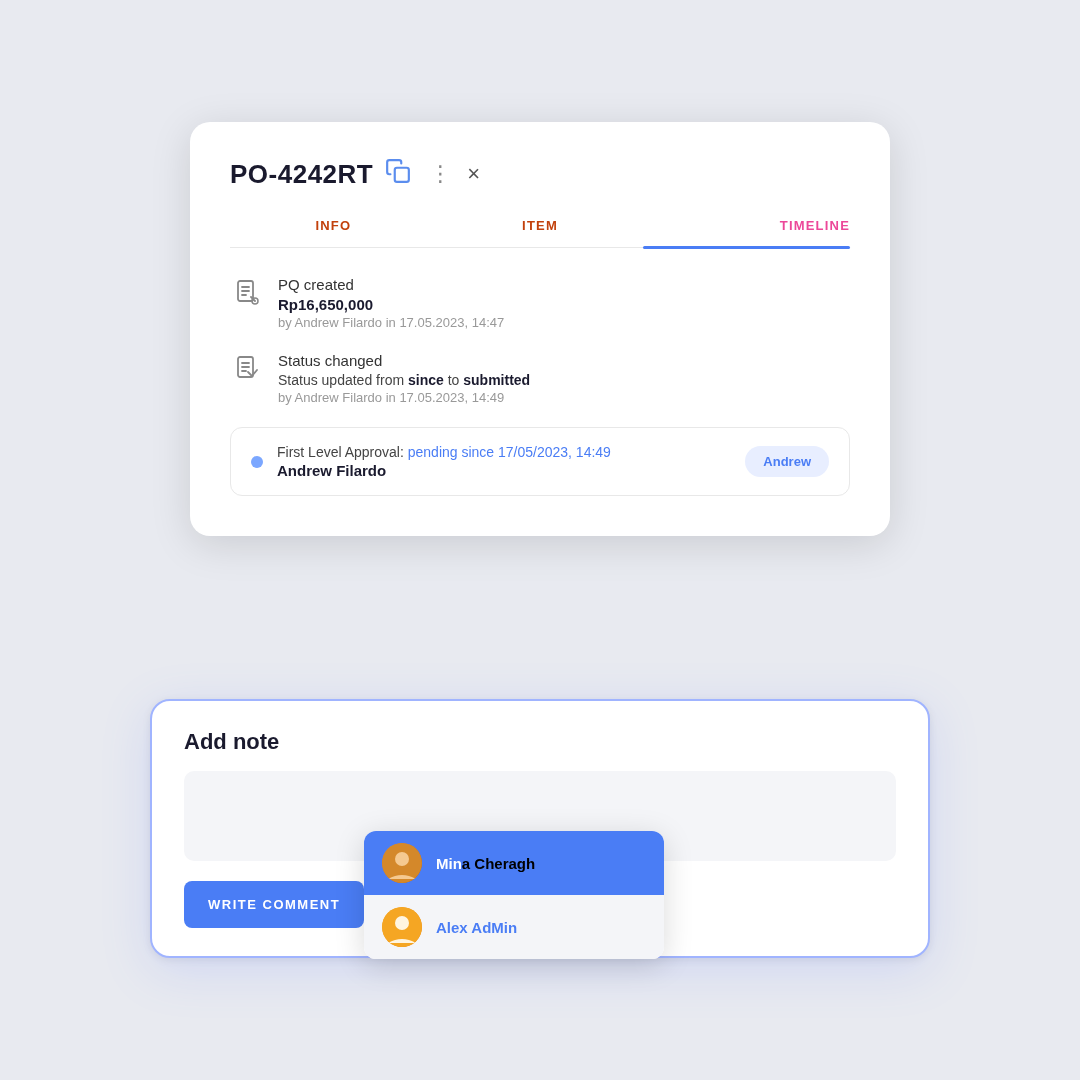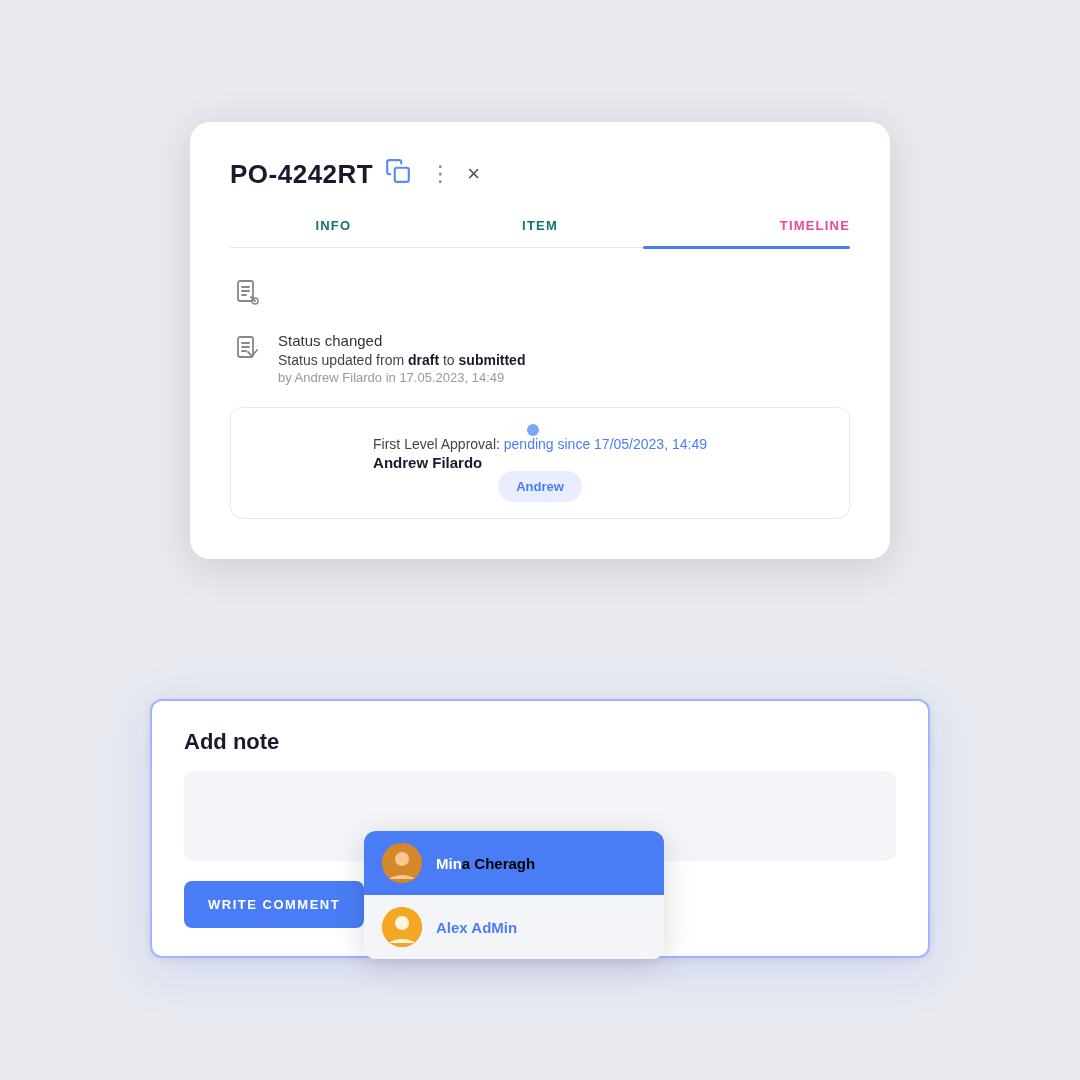--- a/index.html
+++ b/index.html
@@ -89,21 +89,21 @@
       margin-bottom: 28px;
     }
 
     .tab {
       flex: 1;
       text-align: center;
       padding-bottom: 14px;
       font-size: 13px;
       font-weight: 600;
       letter-spacing: 1.2px;
-      color: #0f766e;
+      color: #c2410c;
       cursor: pointer;
       position: relative;
     }
 
     .tab.active {
       color: #ec4899;
       text-align: right;
     }
 
     .tab.active::after {
@@ -166,21 +166,20 @@
     }
 
     
     .approval-card {
       background: #fff;
       border: 1.5px solid #e8e8e8;
       border-radius: 12px;
       padding: 16px 20px;
       display: flex;
       align-items: center;
-      flex-direction: column;
     }
 
     .approval-dot {
       width: 12px;
       height: 12px;
       border-radius: 50%;
       background: #7ba7ff;
       margin-right: 14px;
       flex-shrink: 0;
     }
@@ -217,21 +216,21 @@
       cursor: pointer;
     }
 
     
     .add-note-card {
       position: absolute;
       bottom: 0;
       left: 0;
       right: 0;
       background: #fff;
-      border-radius: 12px;
+      border-radius: 20px;
       border: 2.5px solid #a0b4ff;
       box-shadow: 0 12px 50px rgba(100,130,255,0.18), 0 2px 8px rgba(0,0,0,0.08);
       padding: 28px 32px 28px;
       z-index: 10;
     }
 
     .add-note-title {
       font-size: 22px;
       font-weight: 700;
       color: #1a1a2e;
@@ -362,36 +361,41 @@
       <div class="entry-icon">
         <svg width="24" height="28" viewBox="0 0 24 28" fill="none" stroke="#888" stroke-width="1.8" stroke-linecap="round" stroke-linejoin="round">
           <rect x="3" y="2" width="15" height="20" rx="2"></rect>
           <line x1="7" y1="8" x2="14" y2="8"></line>
           <line x1="7" y1="12" x2="14" y2="12"></line>
           <line x1="7" y1="16" x2="11" y2="16"></line>
           <path d="M16 18 L20 22" stroke="#888" stroke-width="1.8"></path>
           <circle cx="20" cy="22" r="3" fill="none" stroke="#888" stroke-width="1.5"></circle>
         </svg>
       </div>
+      <div class="entry-content">
+        <div class="entry-title">PQ created</div>
+        <div class="entry-amount">Rp16,650,000</div>
+        <div class="entry-meta">by Andrew Filardo in 17.05.2023, 14:47</div>
+      </div>
     </div>
 
     <div class="timeline-entry">
       <div class="entry-icon">
         <svg width="24" height="28" viewBox="0 0 24 28" fill="none" stroke="#888" stroke-width="1.8" stroke-linecap="round" stroke-linejoin="round">
           <rect x="3" y="2" width="15" height="20" rx="2"></rect>
           <line x1="7" y1="8" x2="14" y2="8"></line>
           <line x1="7" y1="12" x2="14" y2="12"></line>
           <line x1="7" y1="16" x2="11" y2="16"></line>
           <path d="M13 17 L17 21 L22 15" stroke="#888" stroke-width="1.8" fill="none"></path>
         </svg>
       </div>
       <div class="entry-content">
         <div class="entry-title">Status changed</div>
         <div class="entry-status-change">
-          Status updated from <strong>draft</strong> to <strong>submitted</strong>
+          Status updated from <strong>since</strong> to <strong>submitted</strong>
         </div>
         <div class="entry-meta">by Andrew Filardo in 17.05.2023, 14:49</div>
       </div>
     </div>
 
     <div class="approval-card">
       <div class="approval-dot"></div>
       <div class="approval-content">
         <div class="approval-label">
           <span>First Level Approval:</span>

